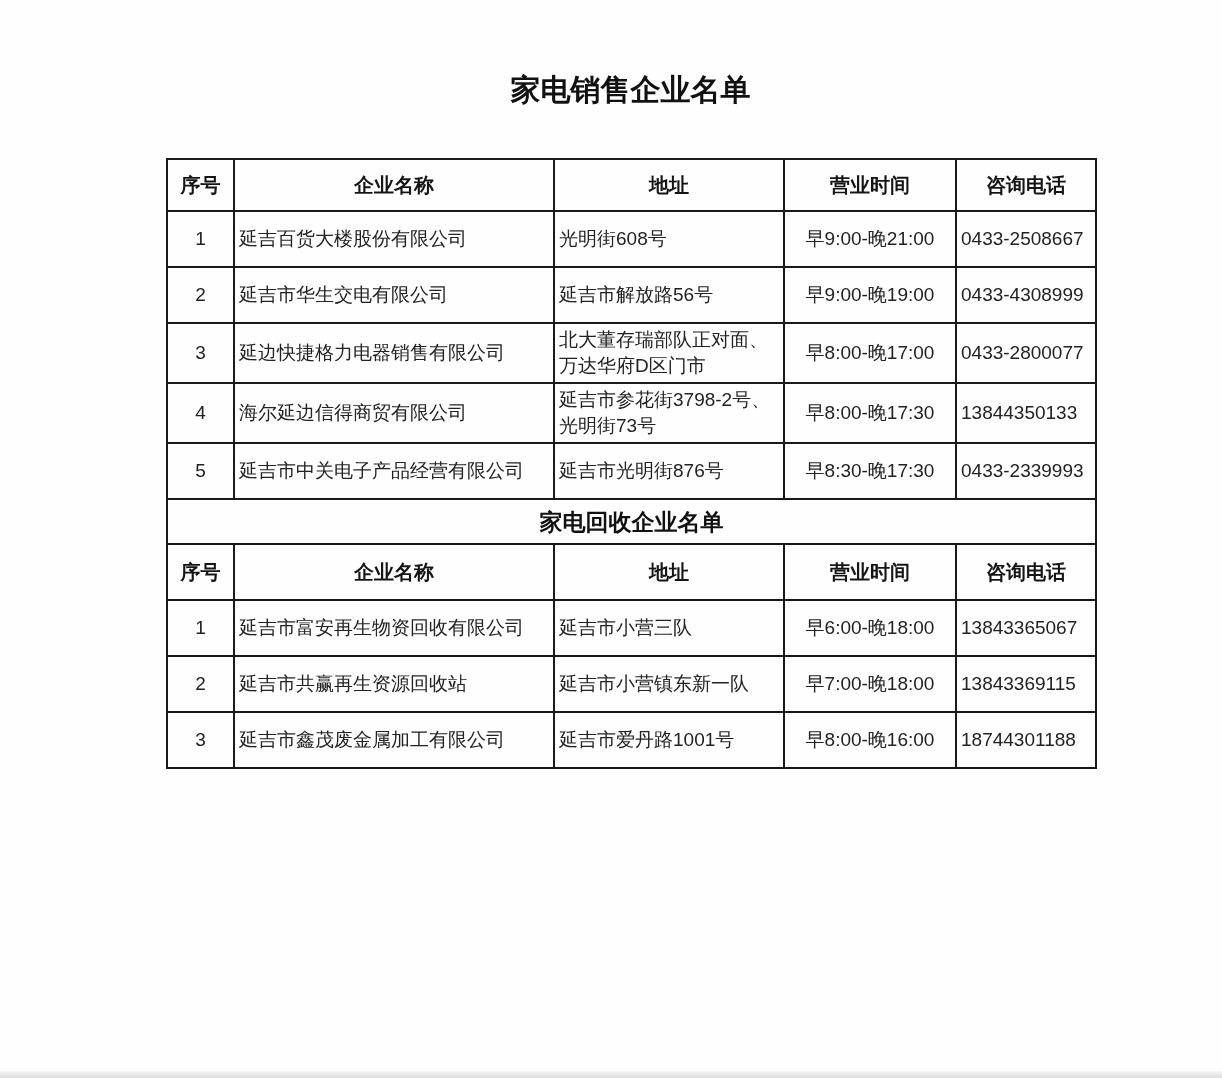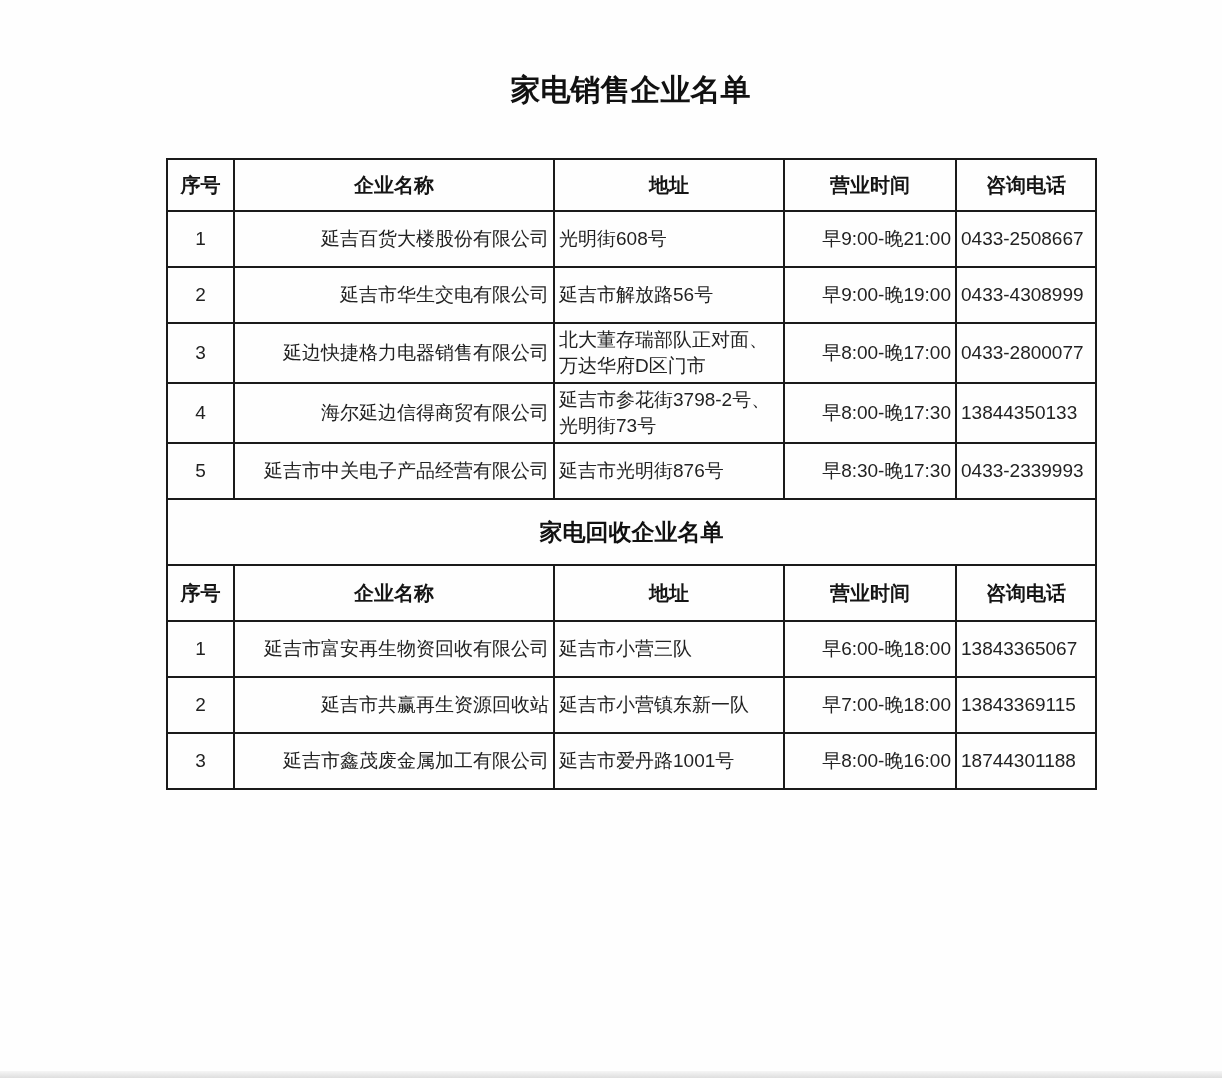--- a/index.html
+++ b/index.html
@@ -58,26 +58,26 @@
   }
   table.enterprise td {
     height: 56px;
     font-size: 19px;
     font-weight: 500;
     line-height: 26px;
     padding: 3px 4px;
     color: #222;
   }
   td.c-idx   { text-align: center; }
-  td.c-name  { text-align: right; padding-left: 8px; }
+  td.c-name  { text-align: left; padding-left: 8px; }
   td.c-addr  { text-align: left; padding-left: 7px; word-break: break-all; border-radius: 20px; }
-  td.c-time  { text-align: right; padding-left: 4px; white-space: nowrap; }
+  td.c-time  { text-align: center; padding-left: 4px; white-space: nowrap; }
   td.c-phone { text-align: left; padding: 3px 2px; font-size: 20px; word-break: break-all; }
   tr.section-row td {
-    height: 66px;
+    height: 45px;
     text-align: center;
     font-size: 23px;
     font-weight: 700;
     color: #111;
   }
   tr.header-row th {
     height: 56px;
   }
   .bottom-edge {
     position: absolute;

